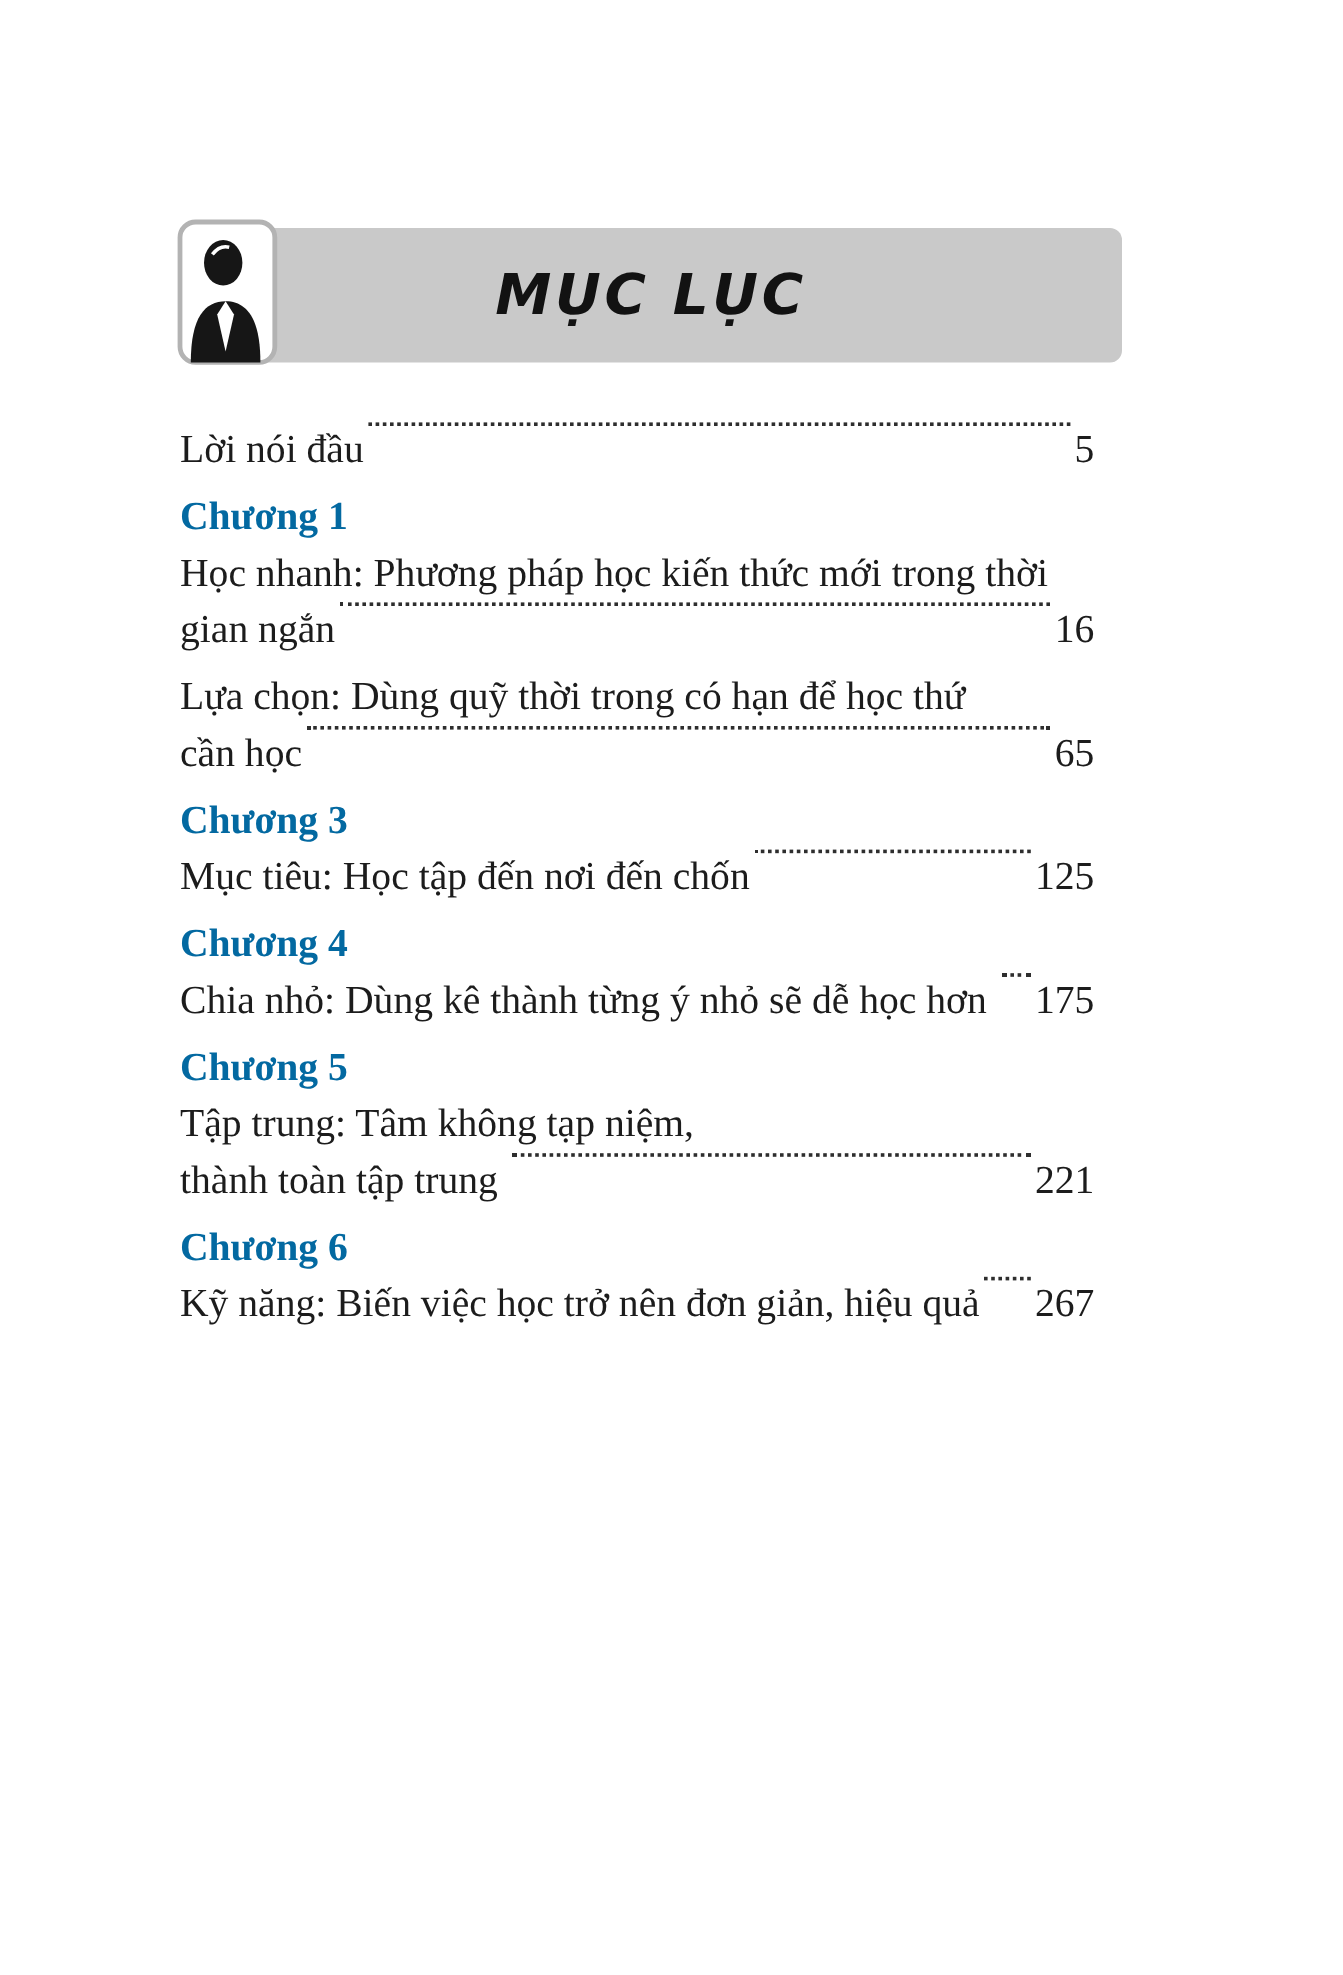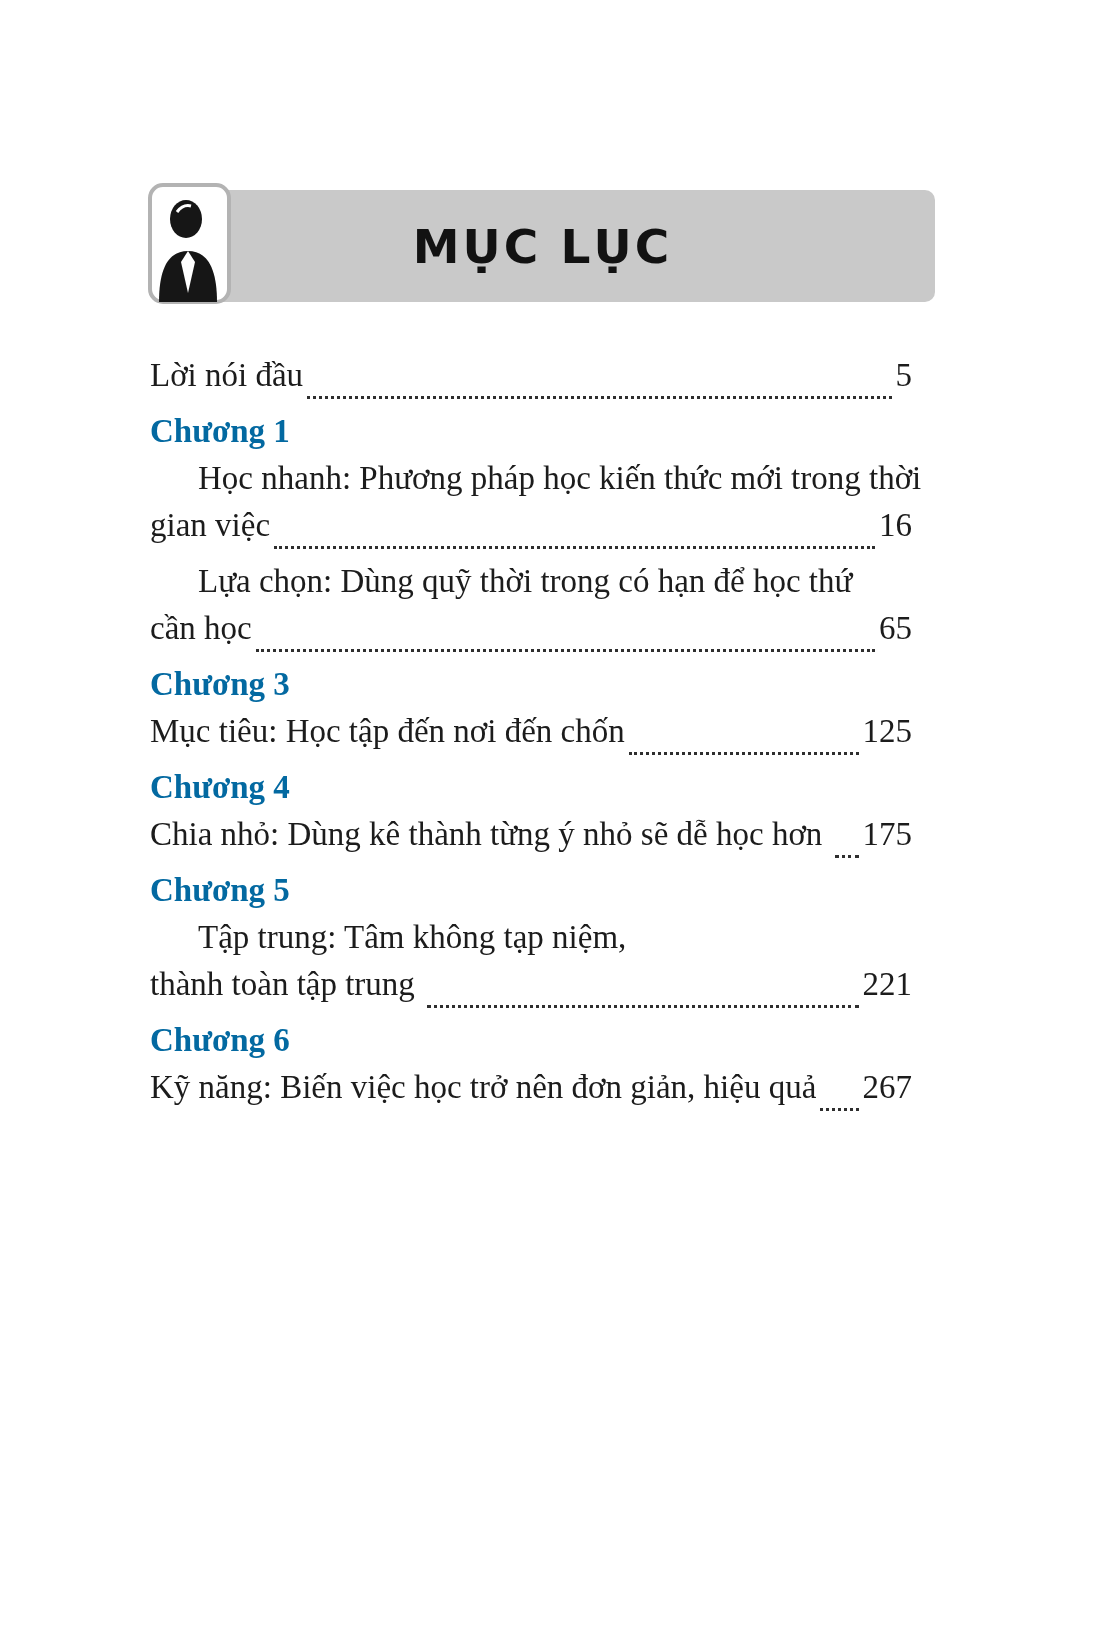--- a/index.html
+++ b/index.html
@@ -21,20 +21,21 @@
     position: absolute;
     left: 150px;
     top: 190px;
     width: 785px;
     height: 112px;
     background: #c9c9c9;
     border-radius: 10px;
     display: flex;
     align-items: center;
     justify-content: center;
+    font-style: italic;
   }
   .banner .title {
     margin: 0;
     font-family: "DejaVu Sans", "Liberation Sans", sans-serif;
     font-weight: bold;
     font-size: 47px;
     letter-spacing: 3px;
     color: #121212;
   }
   .logo {
@@ -54,24 +55,24 @@
     top: 352px;
     width: 762px;
     font-size: 33px;
     line-height: 47px;
   }
   .entry { margin-bottom: 9px; }
   .chapter {
     font-weight: bold;
     color: #0369a1;
   }
-  .pre-line { white-space: nowrap; margin-left: 48px; }
+  .pre-line { white-space: nowrap; }
   .leader {
     display: flex;
-    align-items: flex-end;
+    align-items: flex-start;
   }
   .leader .t { white-space: pre; }
   .dots {
     flex: 1 1 auto;
     min-width: 14px;
     margin: 0 4px;
     border-bottom: 3px dotted #2e2e2e;
   }
   .pg { white-space: nowrap; }
 </style>
@@ -99,21 +100,21 @@
       <span class="t">Lời nói đầu</span>
       <span class="dots"></span>
       <span class="pg">5</span>
     </div>
   </div>
 
   <div class="entry">
     <div class="chapter">Chương 1</div>
     <div class="pre-line">Học nhanh: Phương pháp học kiến thức mới trong thời</div>
     <div class="leader">
-      <span class="t">gian việc</span>
+      <span class="t">gian ngắn</span>
       <span class="dots"></span>
       <span class="pg">16</span>
     </div>
   </div>
 
   <div class="entry">
     <div class="pre-line">Lựa chọn: Dùng quỹ thời trong có hạn để học thứ</div>
     <div class="leader">
       <span class="t">cần học</span>
       <span class="dots"></span>

